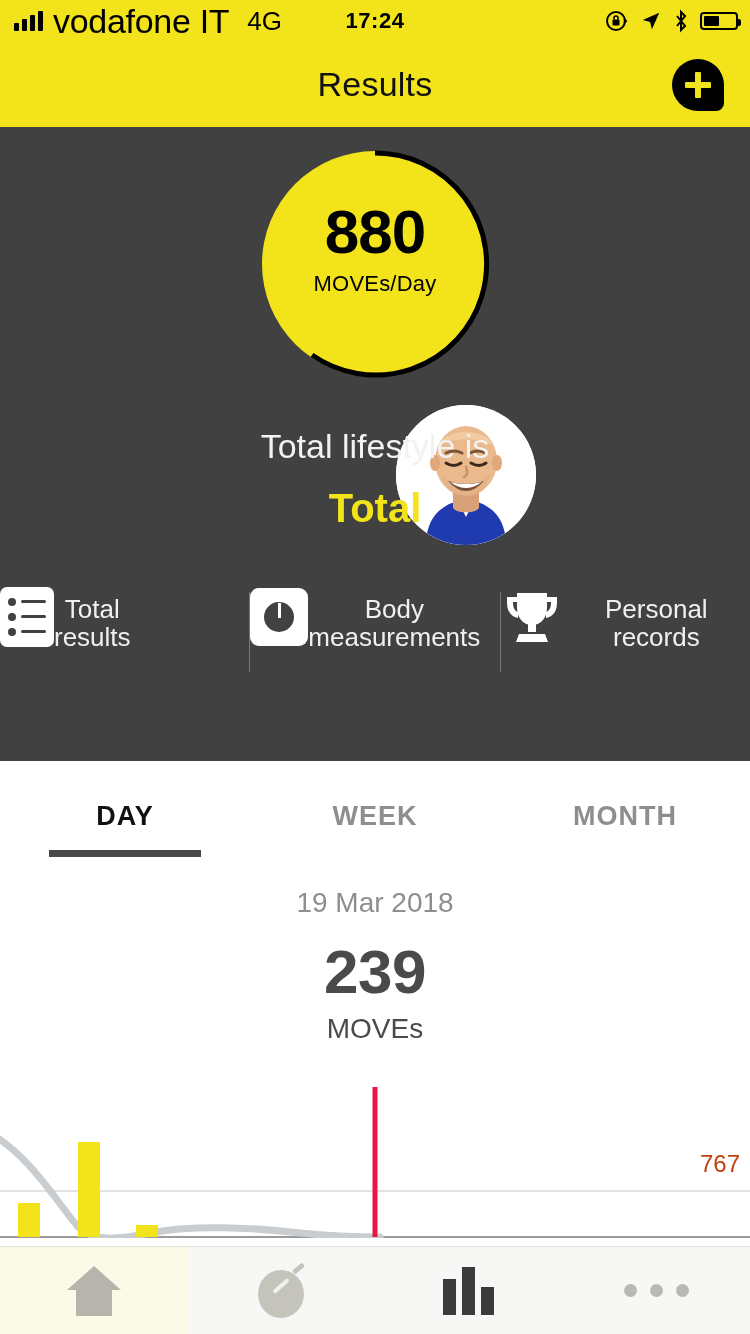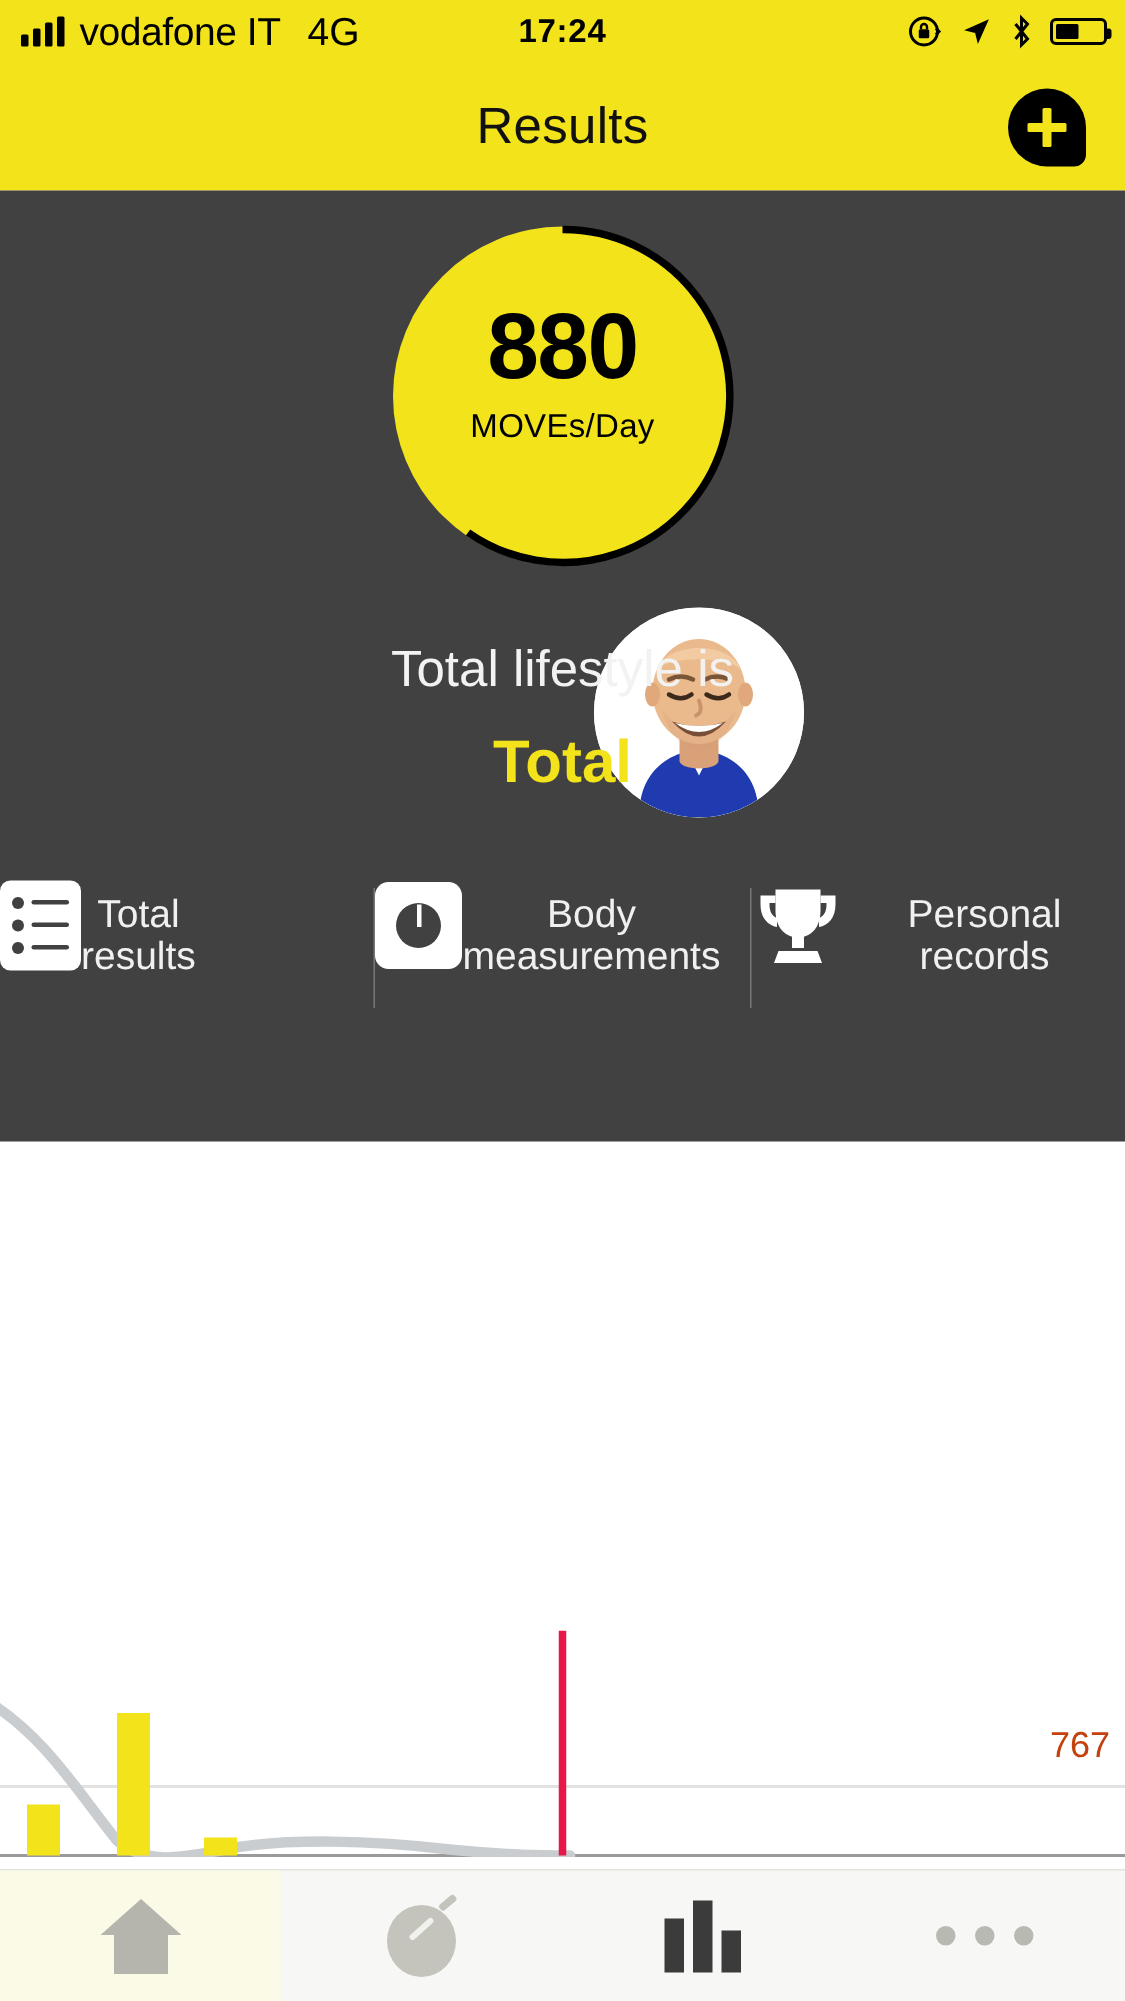--- a/index.html
+++ b/index.html
@@ -17,21 +17,21 @@
     height:42px; background:#F2E31A; position:relative;
     display:flex; align-items:center; color:#000;
   }
   .sb-left { display:flex; align-items:center; gap:10px; padding-left:14px; }
   .sig-bars { display:flex; align-items:flex-end; gap:3px; height:20px; }
   .sig-bars i { display:block; width:5px; background:#000; border-radius:1px; }
   .sig-bars i:nth-child(1){height:8px;}
   .sig-bars i:nth-child(2){height:12px;}
   .sig-bars i:nth-child(3){height:16px;}
   .sig-bars i:nth-child(4){height:20px;}
-  .carrier { font-size:26px; letter-spacing:-0.3px; }
+  .carrier { font-size:34px; letter-spacing:-0.3px; }
   .netmode { font-size:26px; margin-left:8px; }
   .sb-time {
     position:absolute; left:0; right:0; text-align:center;
     font-size:22px; font-weight:bold; letter-spacing:0.5px;
   }
   .sb-right {
     margin-left:auto; display:flex; align-items:center; gap:11px;
     padding-right:12px;
   }
   .battery {
@@ -354,20 +354,33 @@
           </svg>
         </div>
         <div class="sc-label">
           <div>Personal records</div>
         </div>
       </div>
 
     </div>
   </div>
 
+  <div class="white">
+    <div class="tabs">
+      <div class="tab active">DAY</div>
+      <div class="tab">WEEK</div>
+      <div class="tab">MONTH</div>
+    </div>
+
+    <div class="summary">
+      <div class="sum-date">19 Mar 2018</div>
+      <div class="sum-value">239</div>
+      <div class="sum-unit">MOVEs</div>
+    </div>
+  </div>
 
   <div class="chart">
     <svg width="750" height="151" viewBox="0 0 750 151">
 
       <line x1="0" y1="104" x2="750" y2="104" stroke="#e2e2e2" stroke-width="2"></line>
 
       <line x1="0" y1="150" x2="750" y2="150" stroke="#9a9a9a" stroke-width="2"></line>
 
       <path d="M -10 46 C 30 70 52 108 78 140 C 96 156 120 152 150 146 C 190 138 250 140 300 146 C 340 150 360 150 380 150" fill="none" stroke="#c9cdd0" stroke-width="7" stroke-linecap="round"></path>
 

